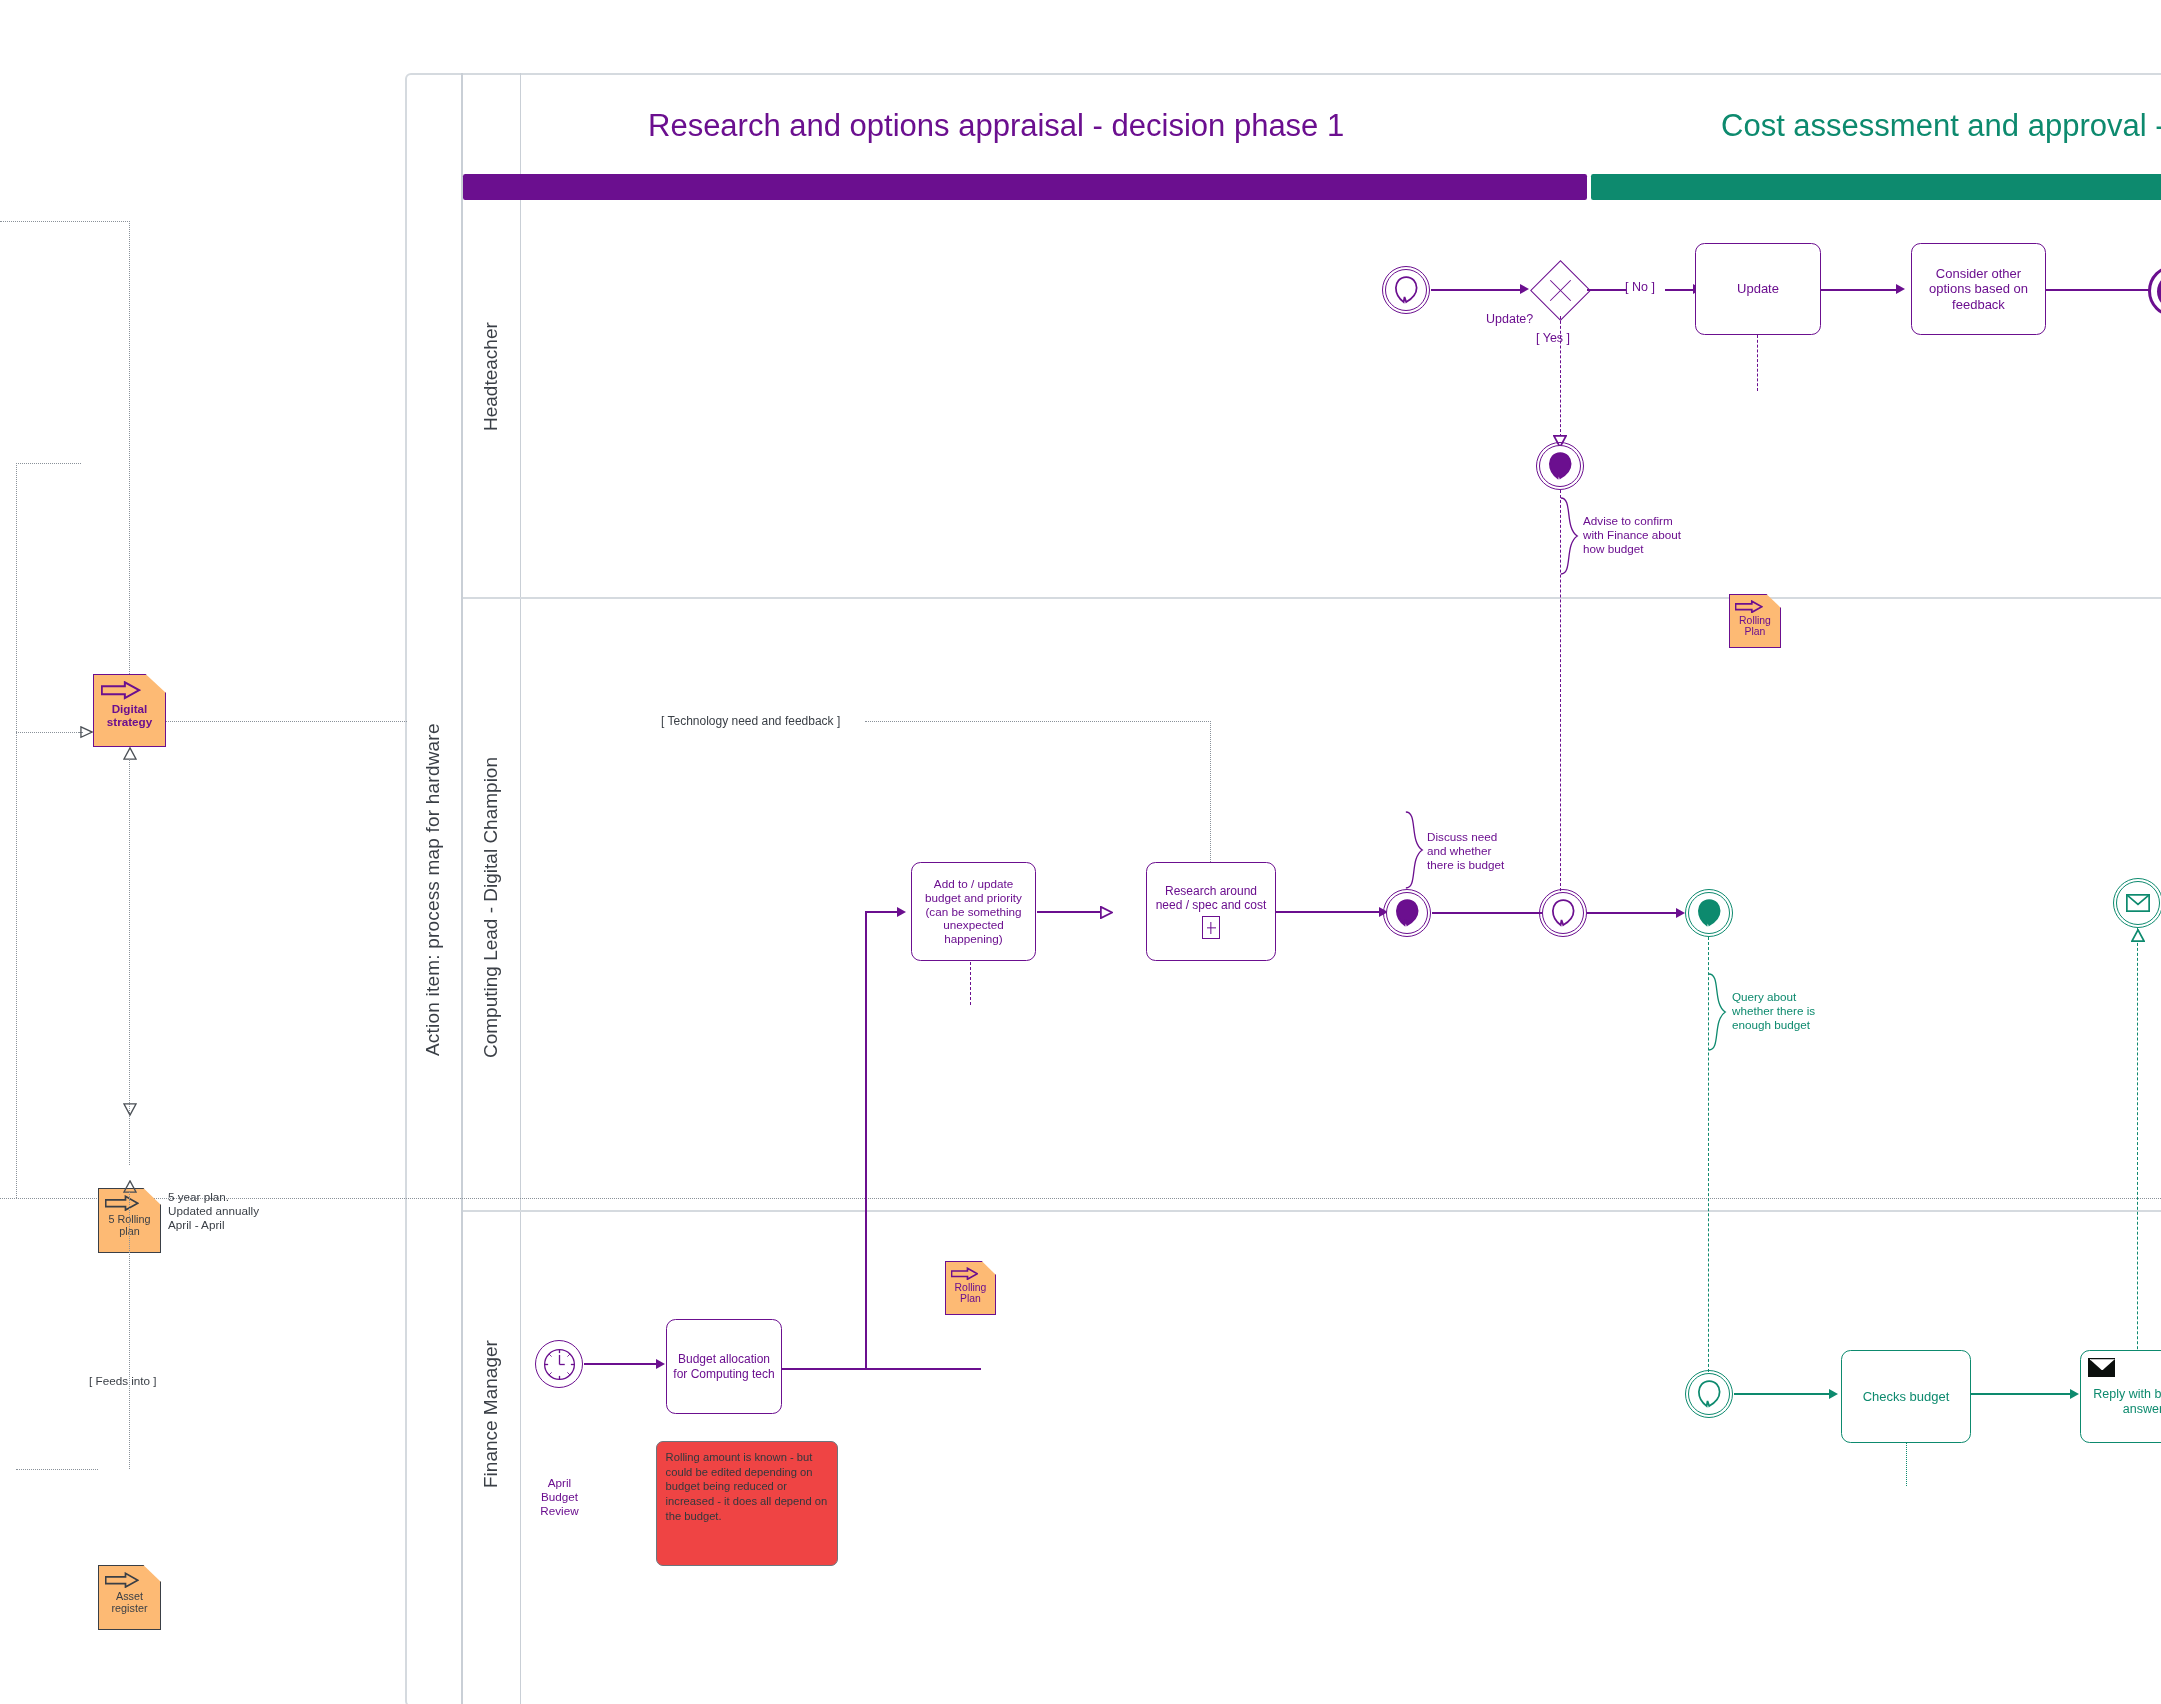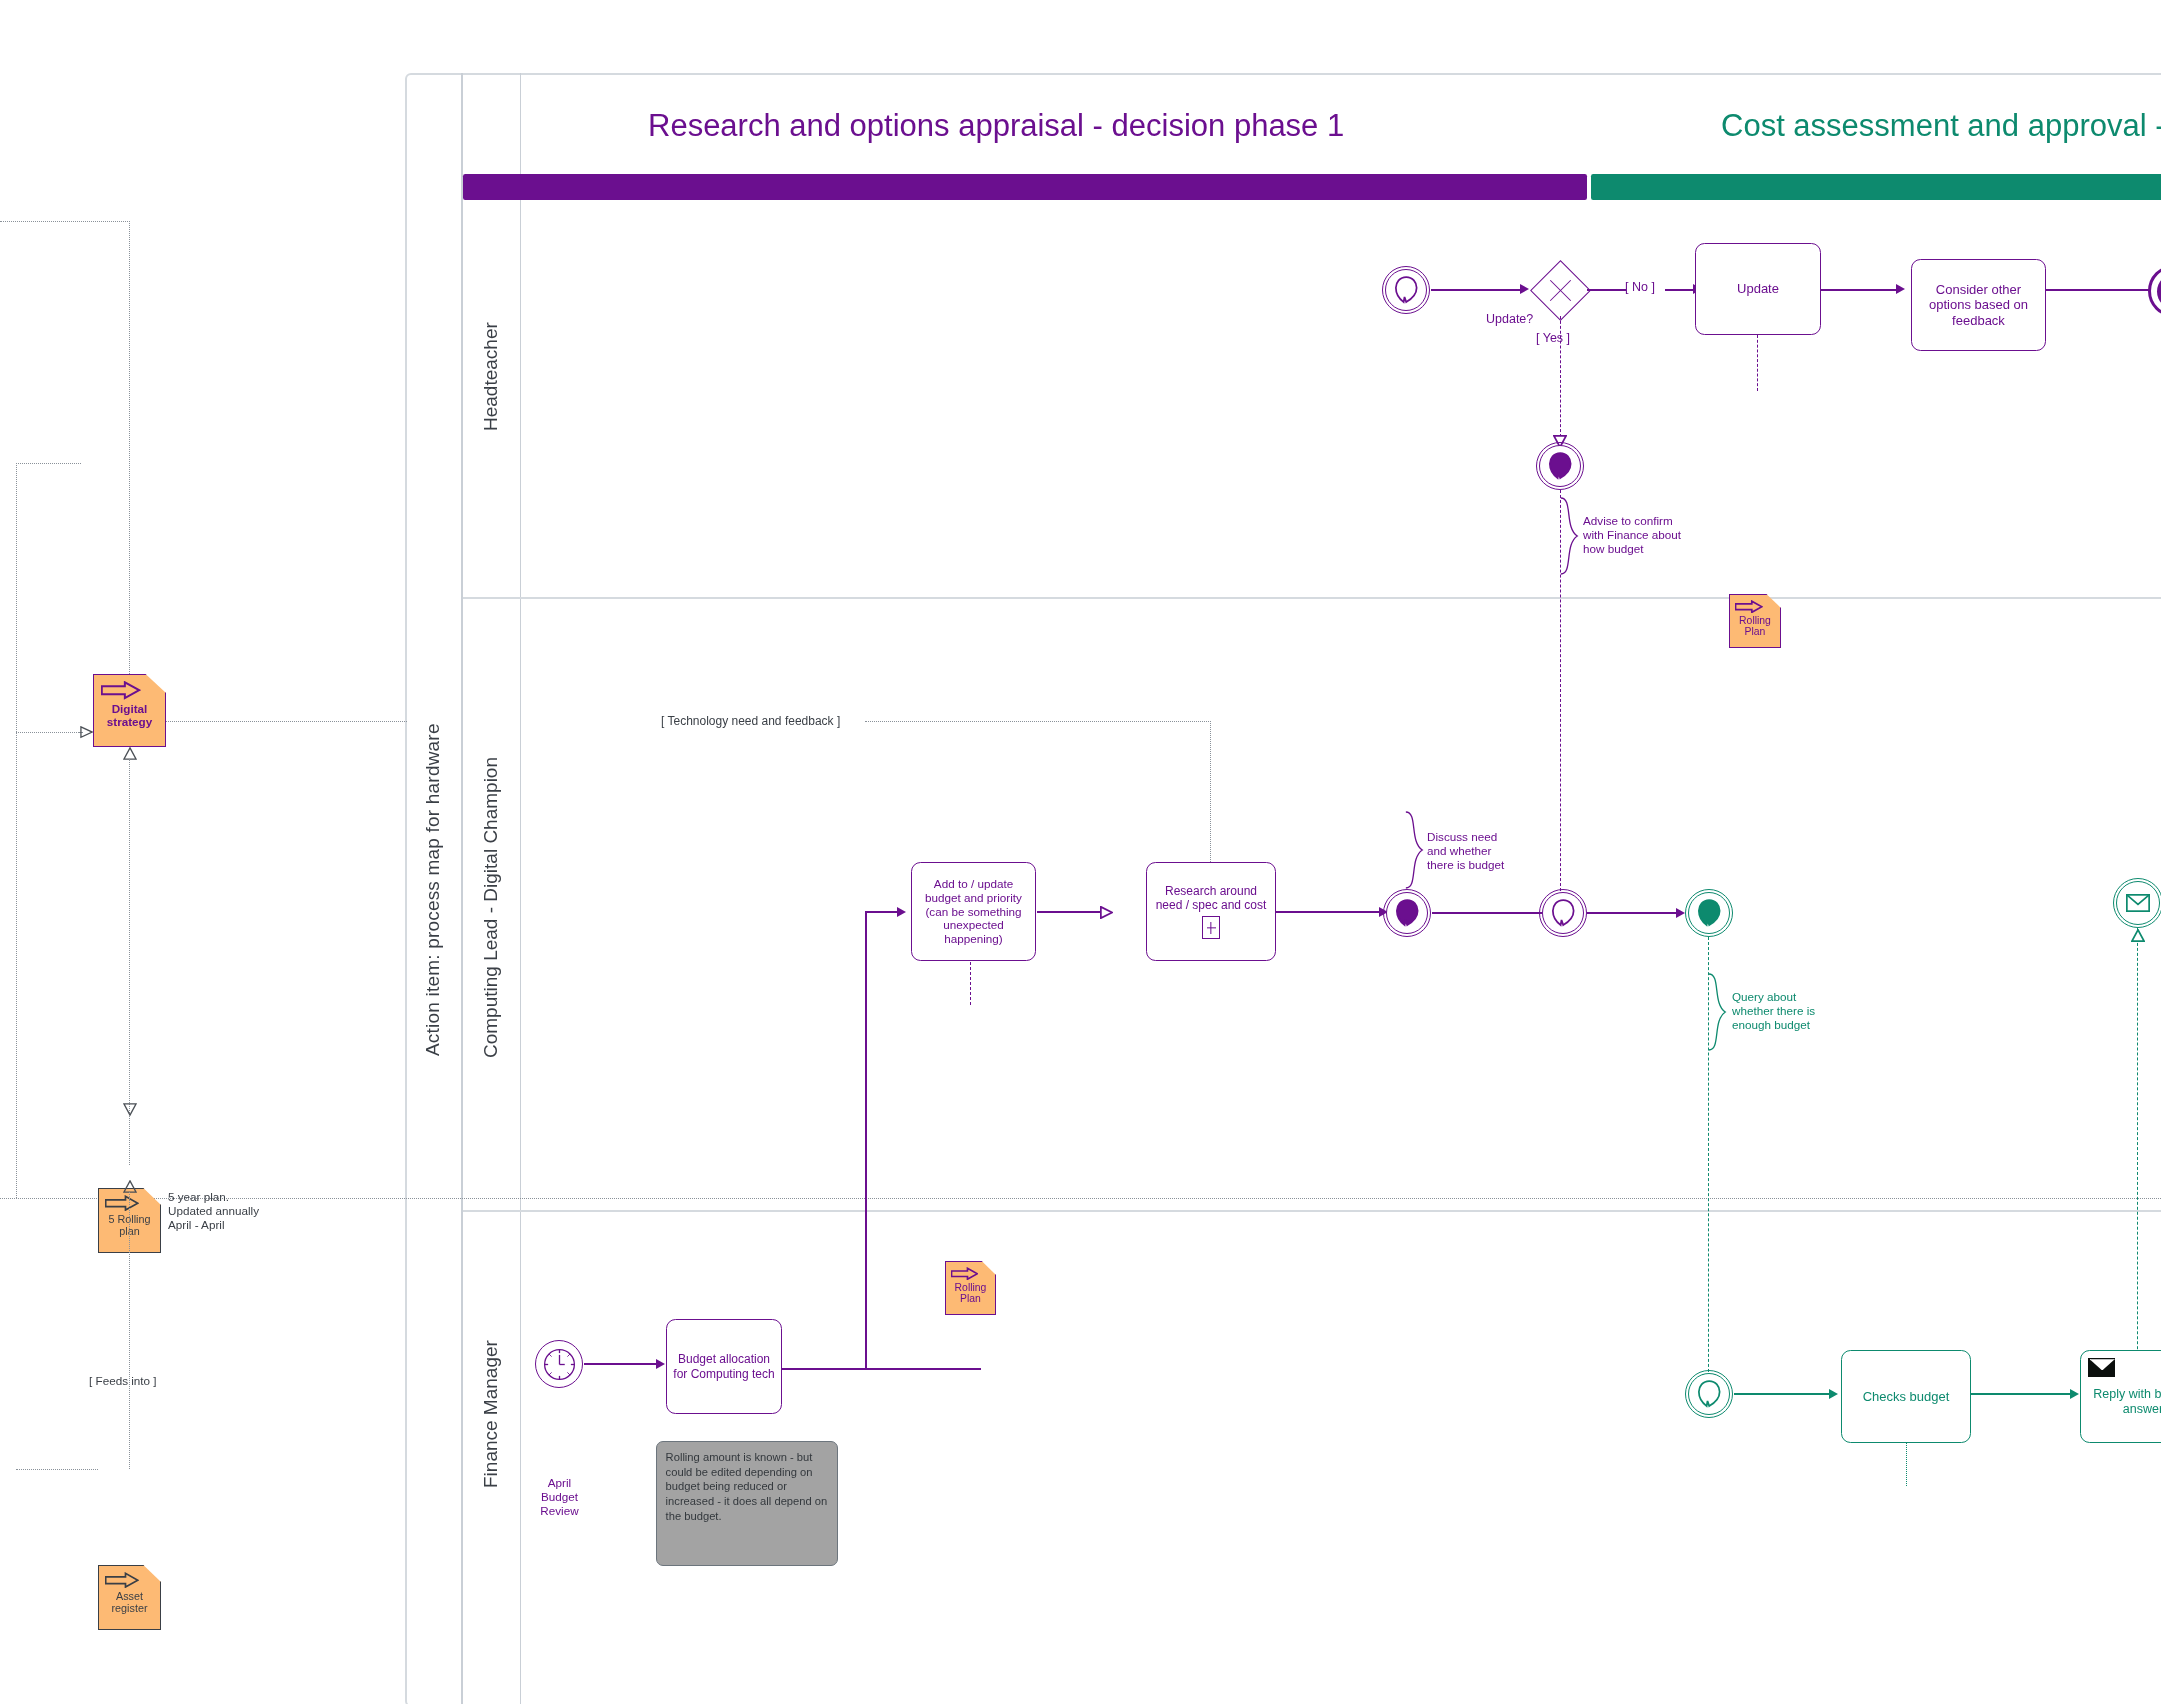--- a/index.html
+++ b/index.html
@@ -63,21 +63,21 @@
     position:relative;
   }
   .doc-arrow{position:absolute;left:10%;top:9%;width:56%;height:26%;}
   .doc-label{position:absolute;left:0;right:0;top:38%;text-align:center;line-height:1.12;}
 
   
   .lbl{position:absolute;white-space:pre;line-height:1.2;}
   .lbl-c{position:absolute;line-height:1.2;text-align:center;}
   .ln{position:absolute;}
   .note{
-    box-sizing:border-box;border:0.9px solid #6c757d;border-radius:7px;background:#a3a3a3;
+    box-sizing:border-box;border:0.9px solid #6c757d;border-radius:7px;background:#ef4444;
     color:#33383d;padding:7.8px 8.6px;line-height:1.32;
   }
 
   
   .ah-r{position:absolute;width:0;height:0;border-top:5.6px solid transparent;border-bottom:5.6px solid transparent;}
 </style>
 </head>
 <body>
 
 <div id="stage">
@@ -175,21 +175,21 @@
   <div class="abs ln" style="left:1587px;top:289px;width:39px;height:1.7px;background:#6b0f8f;"></div>
   <div class="abs ln" style="left:1665px;top:289px;width:29px;height:1.7px;background:#6b0f8f;"></div>
   <div class="ah-r" style="left:1693px;top:284px;border-left:9.5px solid #6b0f8f;"></div>
 
   <div class="abs task" style="left:1695px;top:243px;width:126px;height:92px;border-color:#6b0f8f;color:#6b0f8f;font-size:13px;">
     <span class="ttl">Update</span>
   </div>
   <div class="abs ln" style="left:1821px;top:289px;width:77px;height:1.7px;background:#6b0f8f;"></div>
   <div class="ah-r" style="left:1896px;top:284px;border-left:9.5px solid #6b0f8f;"></div>
 
-  <div class="abs task" style="left:1911px;top:243px;width:135px;height:92px;border-color:#6b0f8f;color:#6b0f8f;font-size:13px;margin-top:16px;">
+  <div class="abs task" style="left:1911px;top:243px;width:135px;height:92px;border-color:#6b0f8f;color:#6b0f8f;font-size:13px;">
     <span class="ttl">Consider other options based on feedback</span>
   </div>
   <div class="abs ln" style="left:2046px;top:289px;width:104px;height:1.7px;background:#6b0f8f;"></div>
 
   <div class="abs" style="left:2148px;top:265px;width:52px;height:52px;">
     <div class="ev-ring abs" style="left:0;top:0;width:52px;height:52px;border-width:3.5px;border-color:#6b0f8f;"></div>
     <div class="end-fill" style="left:8.6px;top:8.6px;width:35px;height:35px;background:#6b0f8f;"></div>
   </div>
 
   <div class="abs" style="left:1757px;top:335px;width:0;height:56px;border-left:1.7px dashed #6b0f8f;"></div>

